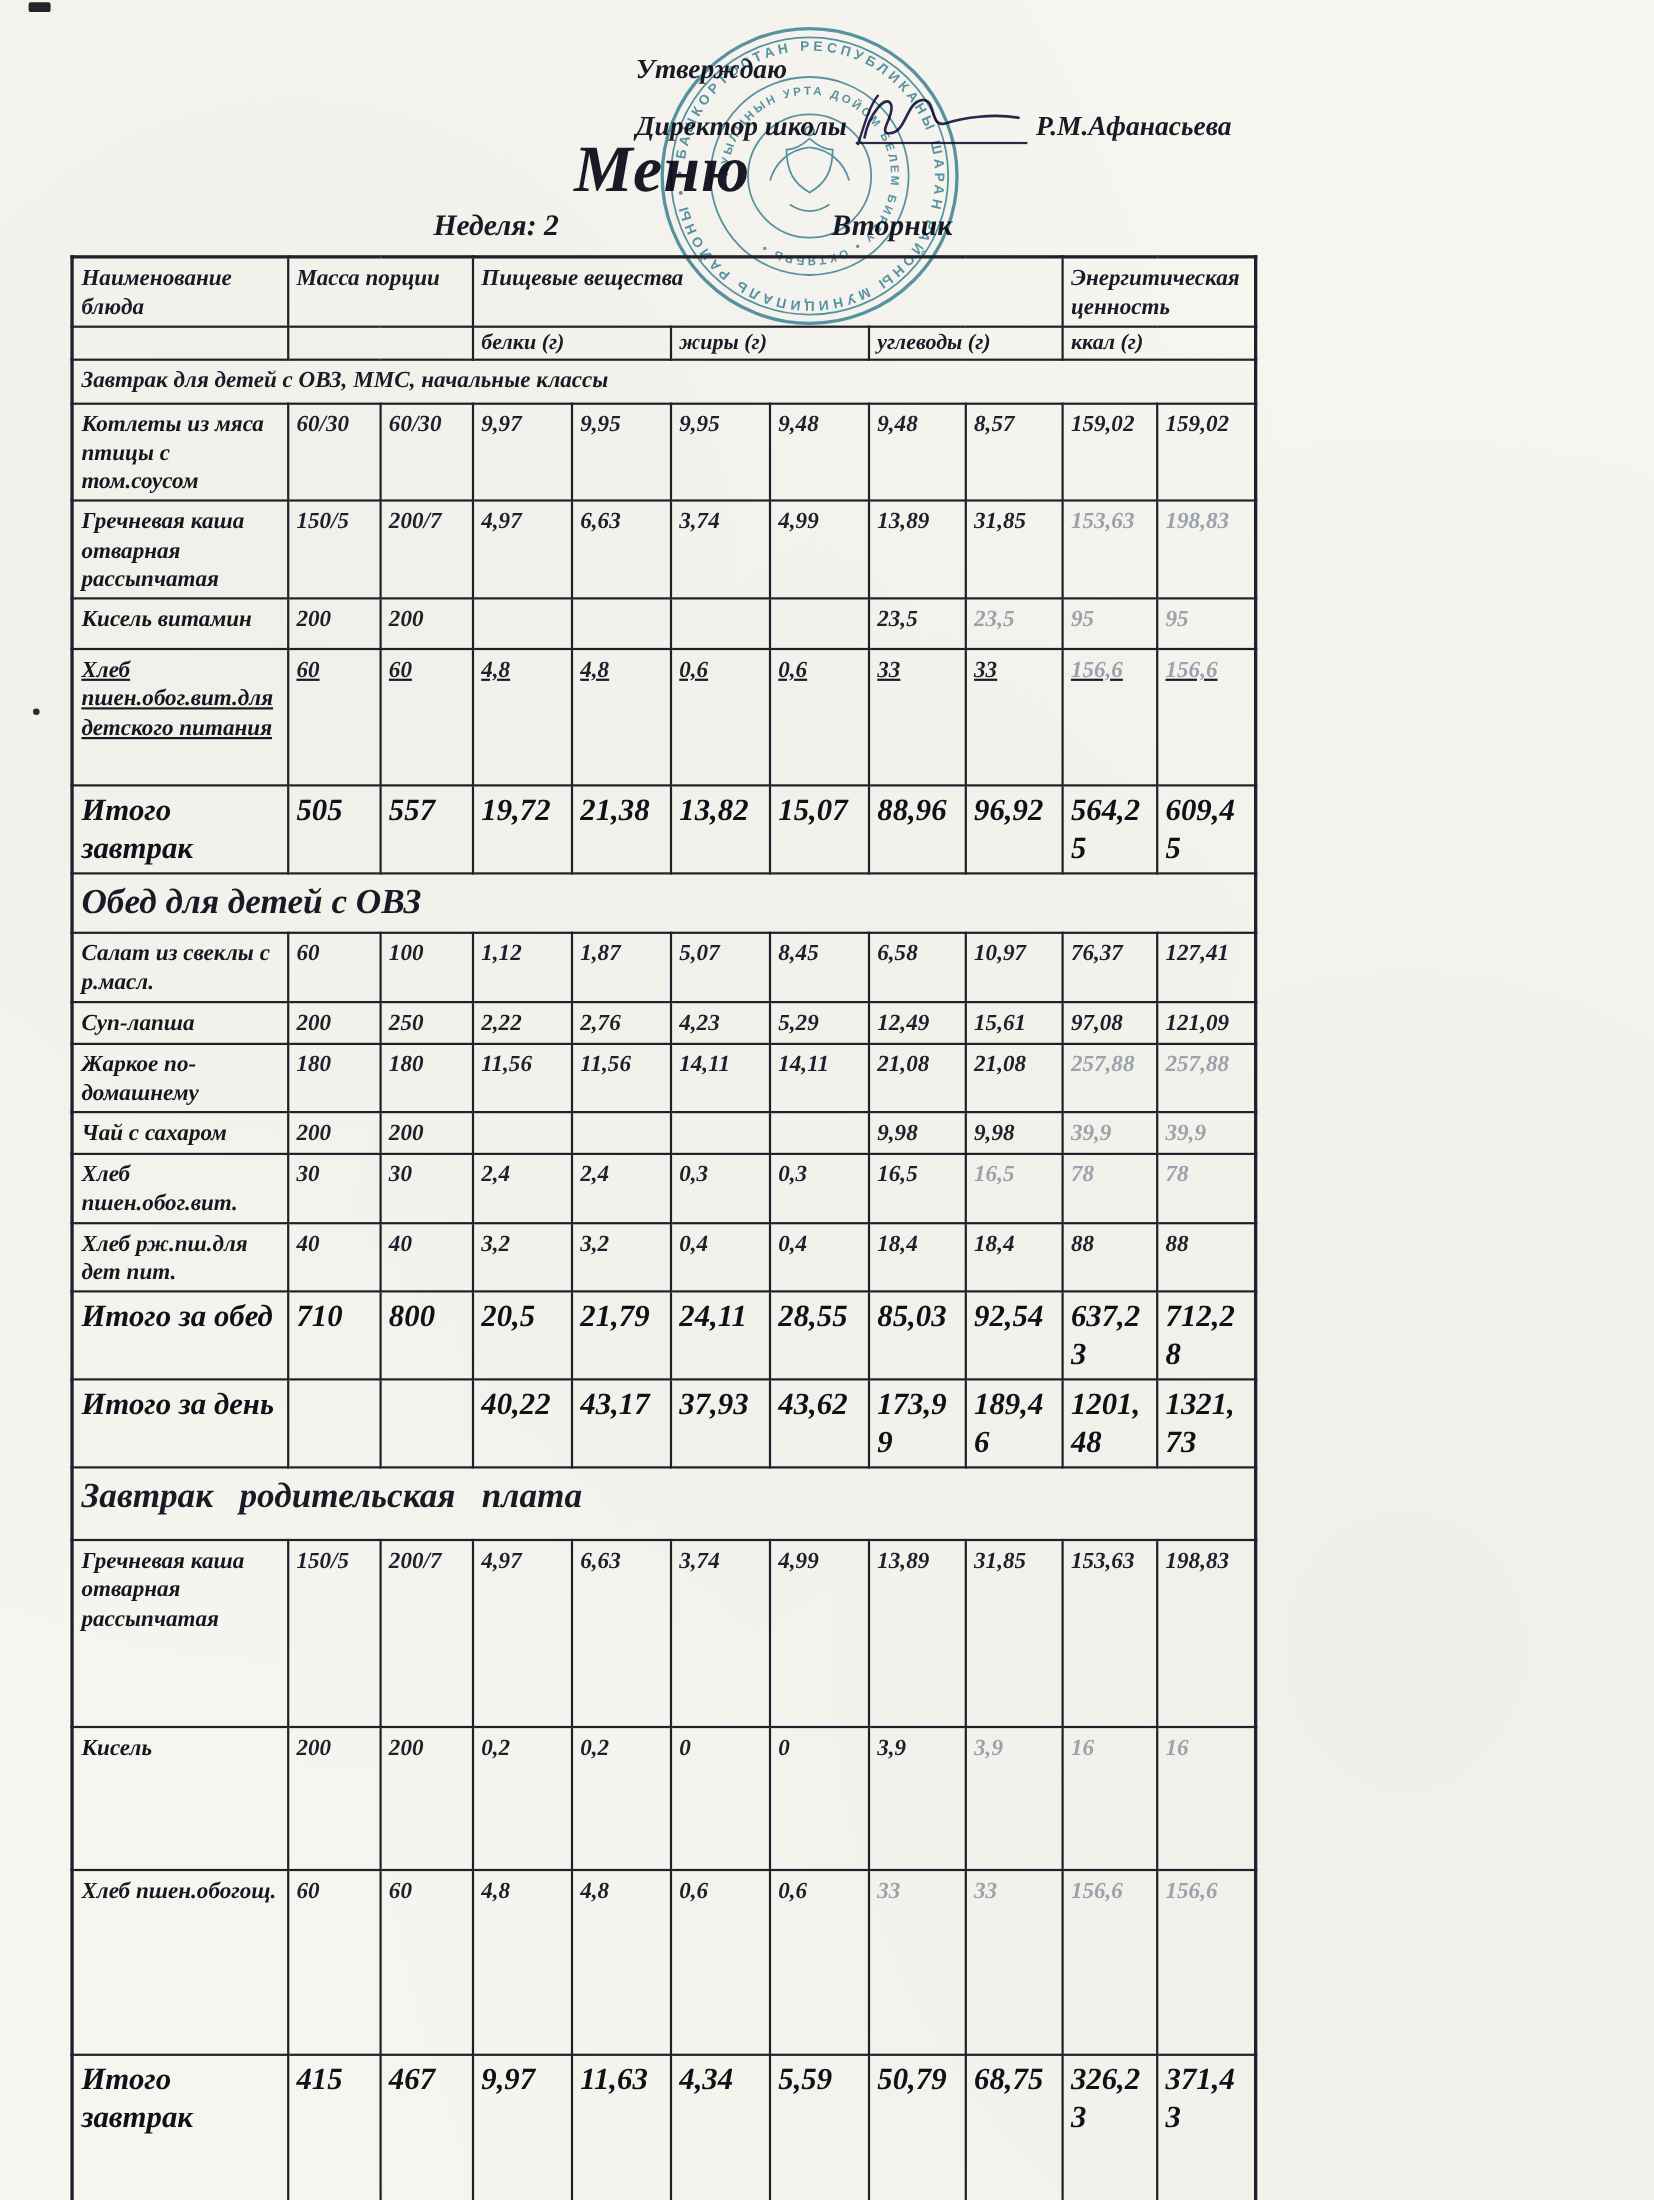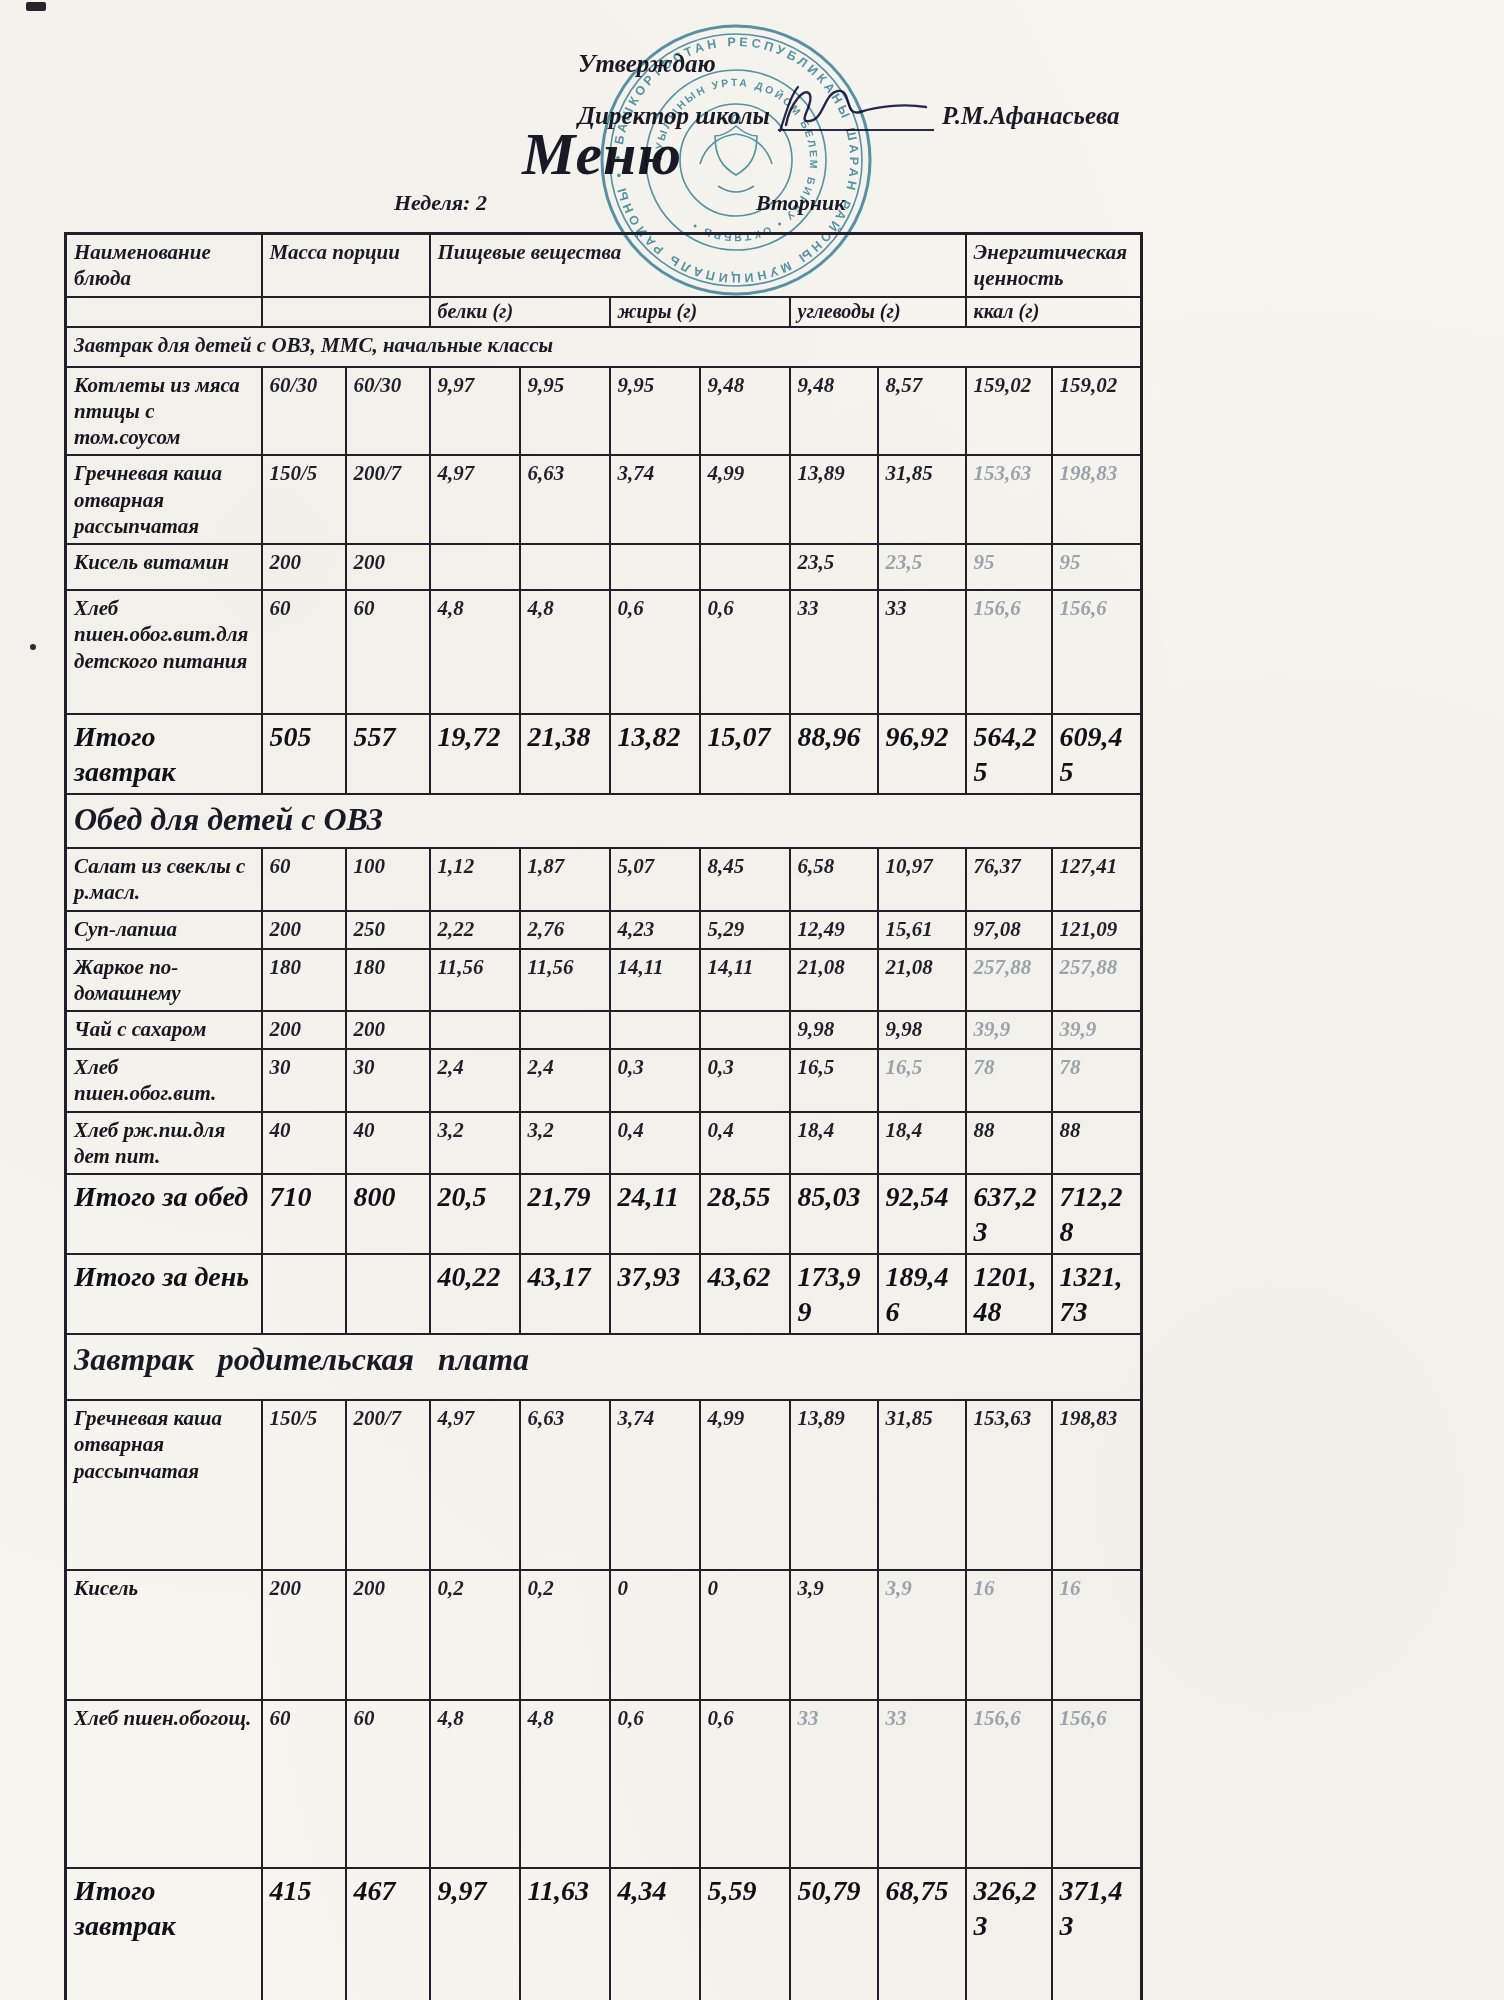--- a/index.html
+++ b/index.html
@@ -20,21 +20,21 @@
 
   
   .approval { position:absolute; left:578px; top:48px; font-style:italic; font-weight:bold; font-size:25px; line-height:1.3; white-space:nowrap; }
   .approval .row2 { display:flex; align-items:flex-end; margin-top:6px; }
   .sig { position:relative; display:inline-block; width:156px; height:44px; border-bottom:2px solid #2b2b44; margin:0 8px 2px 8px; }
   .sig svg { position:absolute; left:-6px; bottom:-8px; }
 
   .title { position:absolute; left:64px; top:120px; width:1076px; text-align:center;
            font-size:60px; font-weight:bold; font-style:italic; letter-spacing:1px; }
   .week-row { position:absolute; left:64px; top:190px; width:1076px; height:36px;
-              font-size:22px; font-weight:bold; font-style:italic; }
+              font-size:27px; font-weight:bold; font-style:italic; }
   .week { position:absolute; left:330px; }
   .day  { position:absolute; left:692px; }
 
   
   .stamp { position:absolute; left:586px; top:10px; width:300px; height:300px;
            opacity:.8; mix-blend-mode:multiply; }
   .stamp .st { fill:none; stroke:#2f8098; stroke-width:3; }
   .stamp .thin { stroke-width:1.6; }
   .stamp-text { fill:#2f8098; font-weight:bold; font-family:"Liberation Sans", sans-serif; }
 
@@ -180,21 +180,21 @@
           <td class="val">200</td>
           <td class="val"></td>
           <td class="val"></td>
           <td class="val"></td>
           <td class="val"></td>
           <td class="val">23,5</td>
           <td class="val faint">23,5</td>
           <td class="val faint">95</td>
           <td class="val faint">95</td>
         </tr>
-        <tr class="data-row" style="height: 124px;">
+        <tr class="data-row" style="height: 124px; text-decoration: underline;">
           <td class="dish">Хлеб пшен.обог.вит.для детского питания</td>
           <td class="val">60</td>
           <td class="val">60</td>
           <td class="val">4,8</td>
           <td class="val">4,8</td>
           <td class="val">0,6</td>
           <td class="val">0,6</td>
           <td class="val">33</td>
           <td class="val">33</td>
           <td class="val faint">156,6</td>

